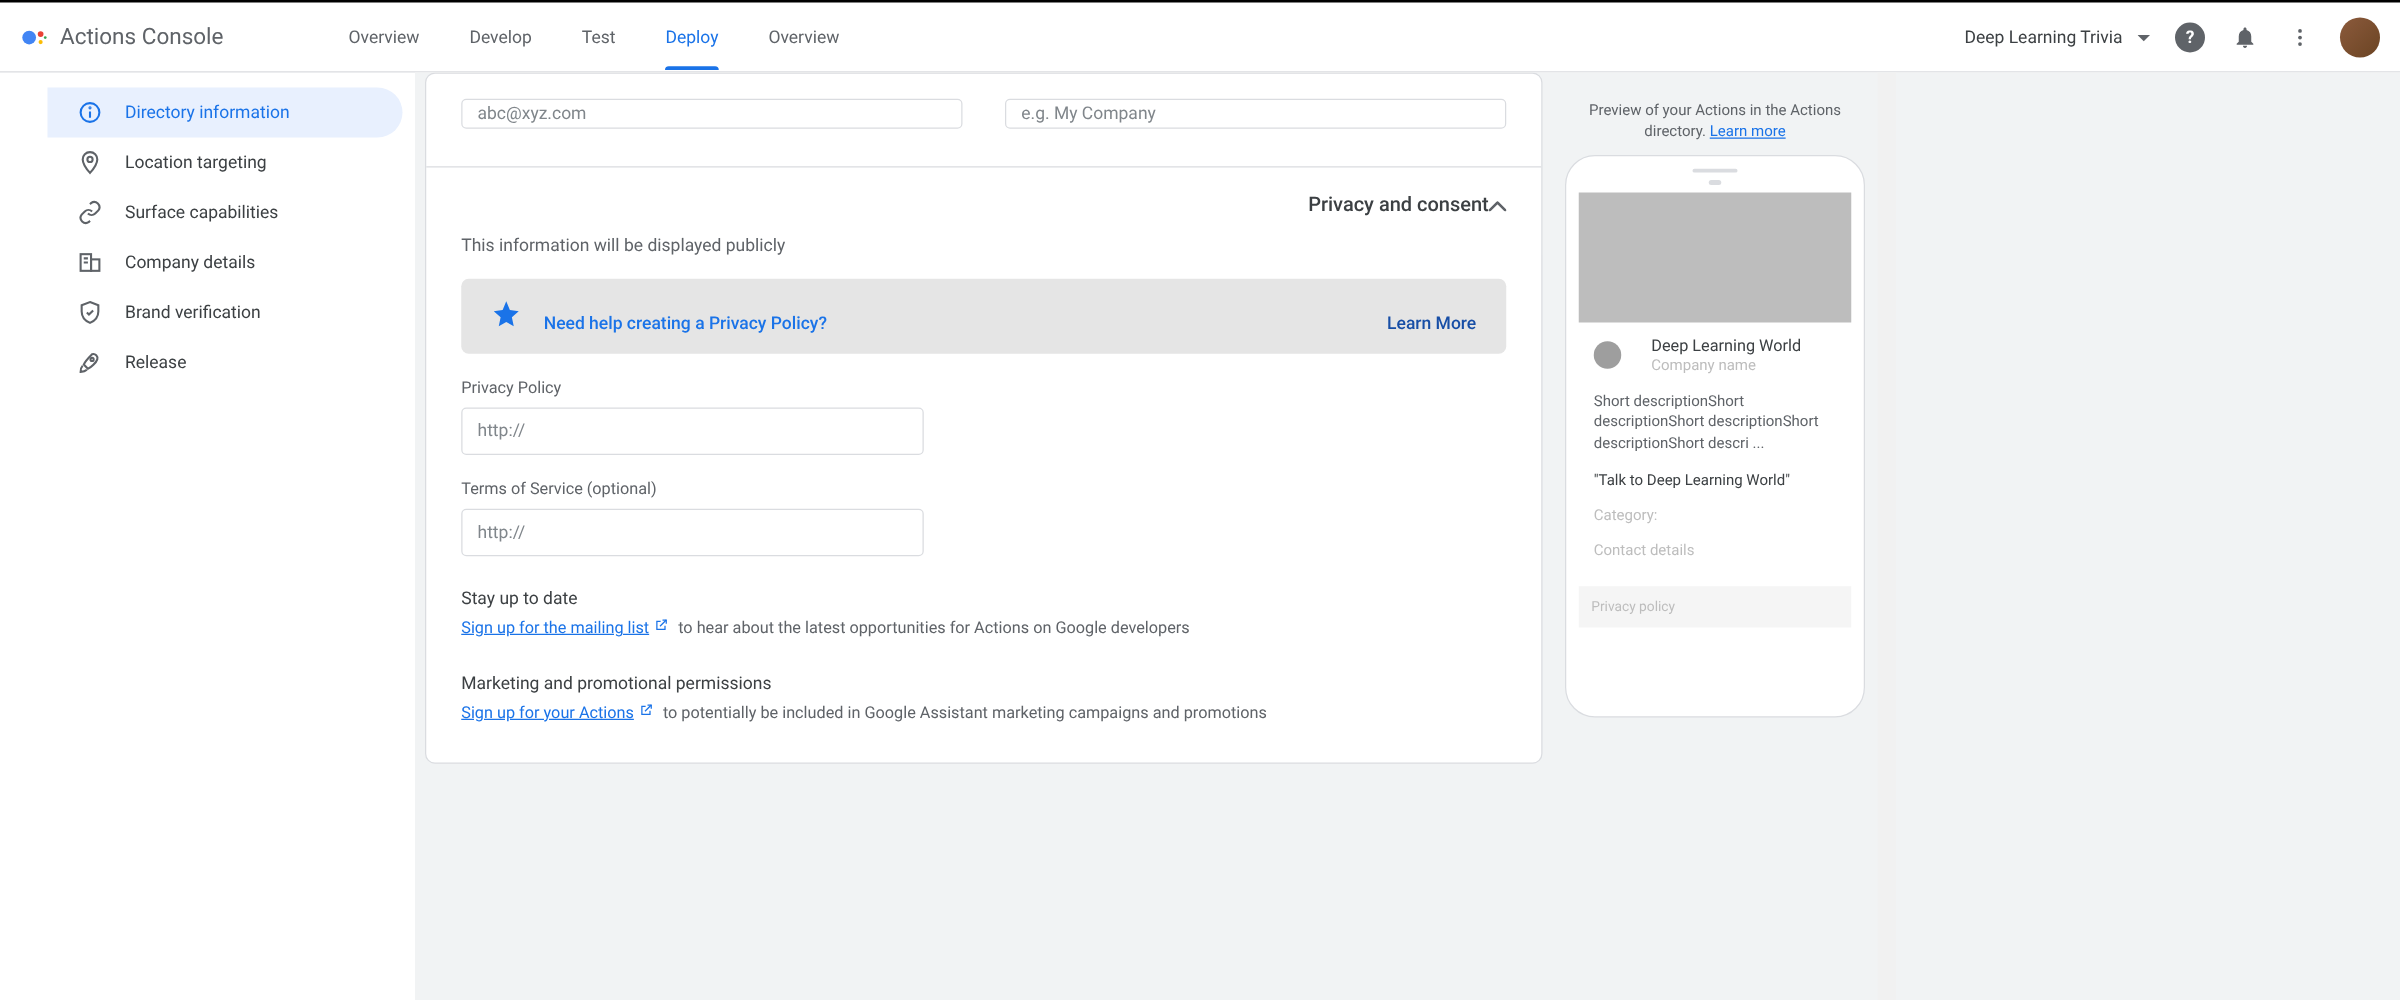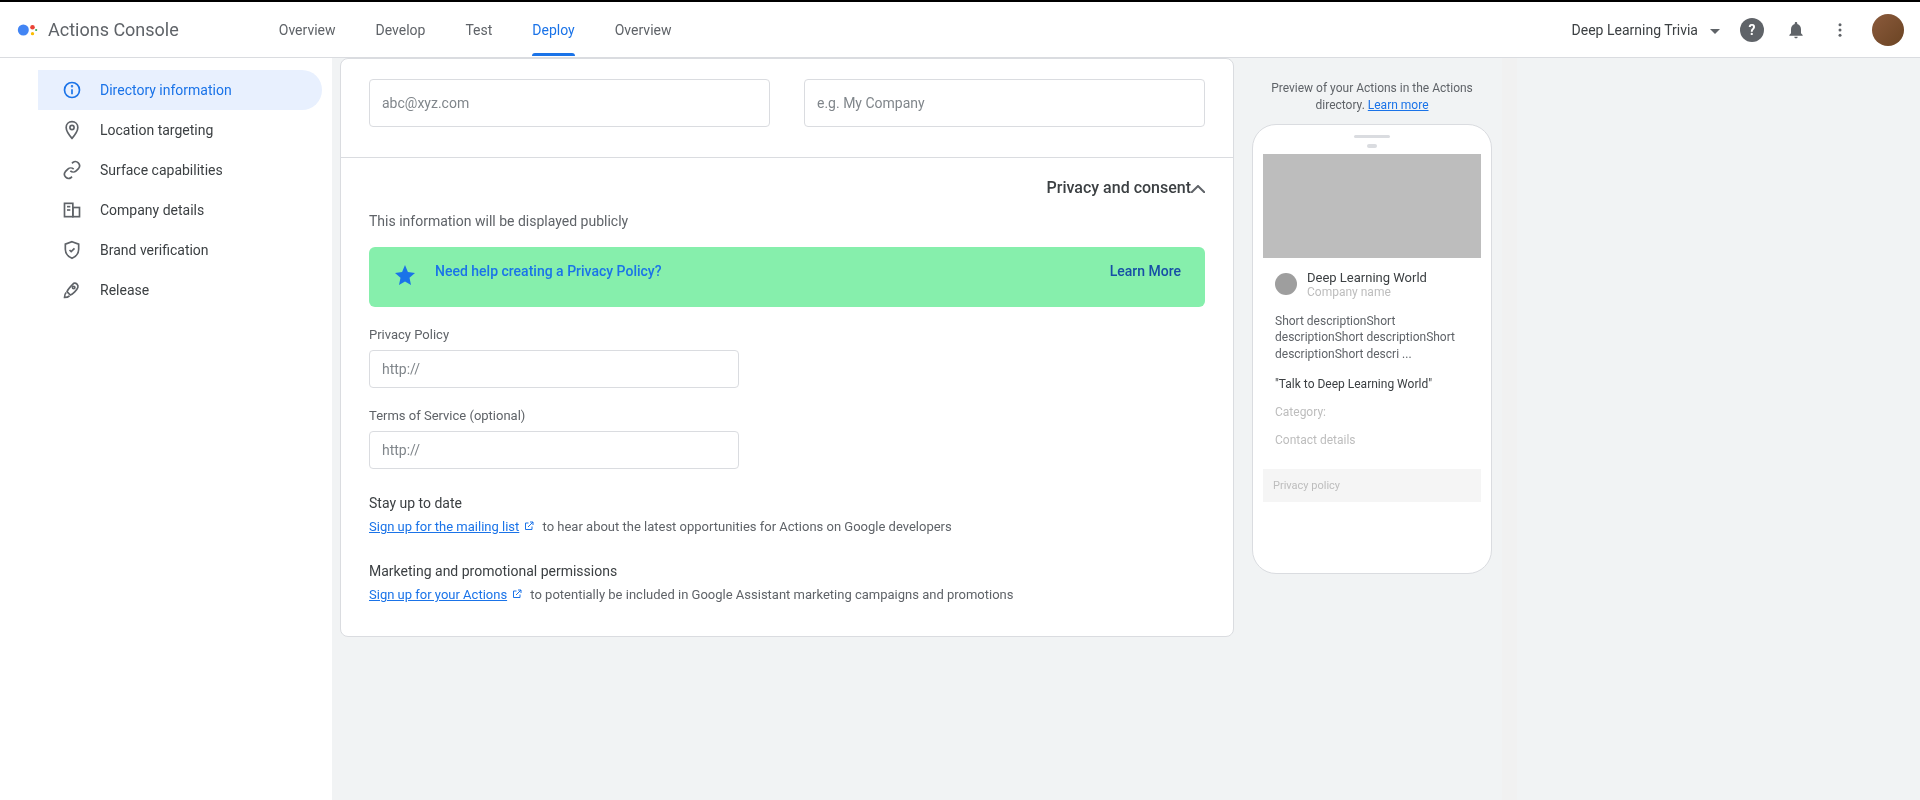--- a/index.html
+++ b/index.html
@@ -28,29 +28,29 @@
 .side-item.active { background: #e8f0fe; color: #1a73e8; }
 .side-item .side-icon { width: 20px; height: 20px; display: flex; align-items: center; justify-content: center; color: #5f6368; }
 .side-item.active .side-icon { color: #1a73e8; }
 
 .main { flex: 1; background: #f1f3f4; padding: 0; overflow-y: auto; display: flex; }
 .content-wrap { flex: 1; padding: 0 8px 20px 8px; max-width: 910px; }
 .card { background: #fff; border: 1px solid #dadce0; border-radius: 8px; }
 .section { padding: 20px 28px 30px; }
 .row { display: flex; gap: 34px; }
 .field { flex: 1; }
-.input { width: 100%; height: 48px; border: 1px solid #dadce0; border-radius: 4px; padding: 0 12px; font-size: 14px; color: #3c4043; }
+.input { width: 100%; height: 24px; border: 1px solid #dadce0; border-radius: 4px; padding: 0 12px; font-size: 14px; color: #3c4043; }
 .input::placeholder { color: #80868b; }
 
 .section-divider { border-top: 1px solid #dadce0; }
 .section-header { display: flex; justify-content: flex-end; align-items: center; cursor: pointer; }
 .section-title { font-size: 16px; color: #3c4043; font-weight: 500; }
 .subtext { font-size: 14px; color: #5f6368; margin-top: 16px; }
 
-.banner { background: #86efac; border-radius: 6px; padding: 16px 24px; display: flex; align-items: flex-start; gap: 18px; margin-top: 18px; }
+.banner { background: #e5e5e5; border-radius: 6px; padding: 16px 24px; display: flex; align-items: flex-end; gap: 18px; margin-top: 18px; }
 .star-icon { color: #1a73e8; }
 .banner-text { flex: 1; color: #1a73e8; font-size: 14px; font-weight: 500; }
 .banner-link { color: #174ea6; font-size: 14px; font-weight: 500; cursor: pointer; }
 
 .field-label { font-size: 13px; color: #5f6368; margin-top: 20px; display: block; }
 .input-narrow { width: 370px; height: 38px; border: 1px solid #dadce0; border-radius: 4px; padding: 0 12px; font-size: 14px; margin-top: 8px; }
 .input-narrow::placeholder { color: #80868b; }
 
 .block-title { font-size: 14px; color: #3c4043; margin-top: 26px; font-weight: 400; }
 .block-text { font-size: 13px; color: #5f6368; margin-top: 6px; line-height: 1.5; }
@@ -60,21 +60,21 @@
 
 .preview-panel { width: 260px; padding: 12px 10px; }
 .preview-caption { text-align: center; font-size: 12px; color: #5f6368; margin: 10px 0; line-height: 1.4; }
 .phone { border: 1px solid #dadce0; border-radius: 24px; background: #fff; padding: 10px; height: 450px; overflow: hidden; }
 .phone-top { display: flex; flex-direction: column; align-items: center; gap: 6px; margin-bottom: 6px; }
 .speaker { width: 36px; height: 3px; background: #dadce0; border-radius: 2px; }
 .camera { width: 10px; height: 4px; background: #dadce0; border-radius: 2px; }
 .phone-screen { background: #fff; }
 .image-ph { height: 104px; background: #bdbdbd; }
 .listing { padding: 12px; }
-.listing-head { display: flex; align-items: center; gap: 10px; }
+.listing-head { display: flex; align-items: center; gap: 24px; }
 .app-icon { width: 22px; height: 22px; border-radius: 50%; background: #9e9e9e; }
 .app-name { font-size: 13px; color: #3c4043; }
 .company-name { font-size: 12px; color: #bdbdbd; }
 .desc { font-size: 12px; color: #5f6368; margin-top: 14px; line-height: 1.4; }
 .invocation { font-size: 12px; color: #3c4043; margin-top: 14px; }
 .meta { font-size: 12px; color: #bdbdbd; margin-top: 14px; }
 .contact { font-size: 12px; color: #bdbdbd; margin-top: 14px; }
 .pp-footer { background: #f5f5f5; padding: 10px; font-size: 11px; color: #bdbdbd; margin-top: 10px; }
 
 .scrollbar-area { width: 15px; background: #f1f1f1; }

